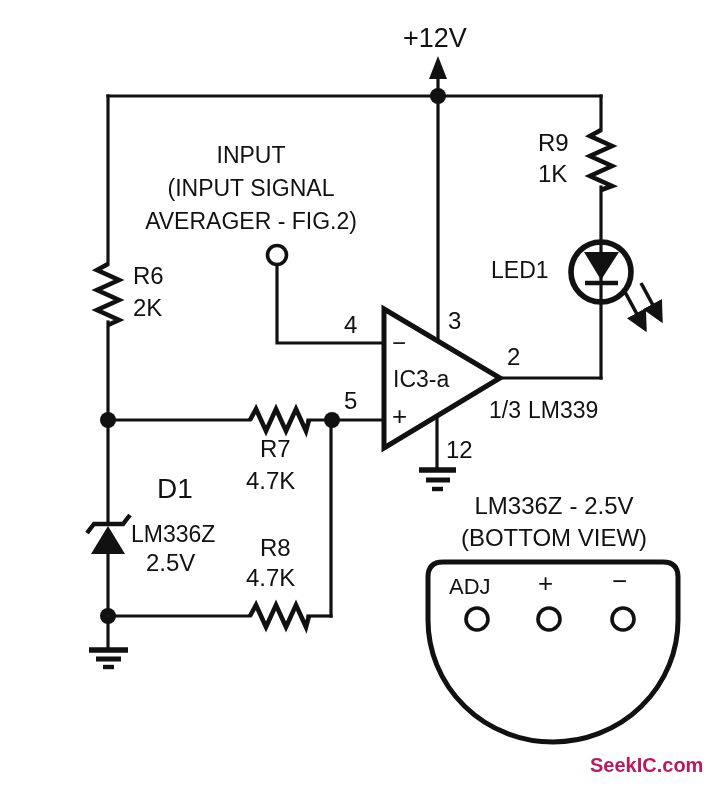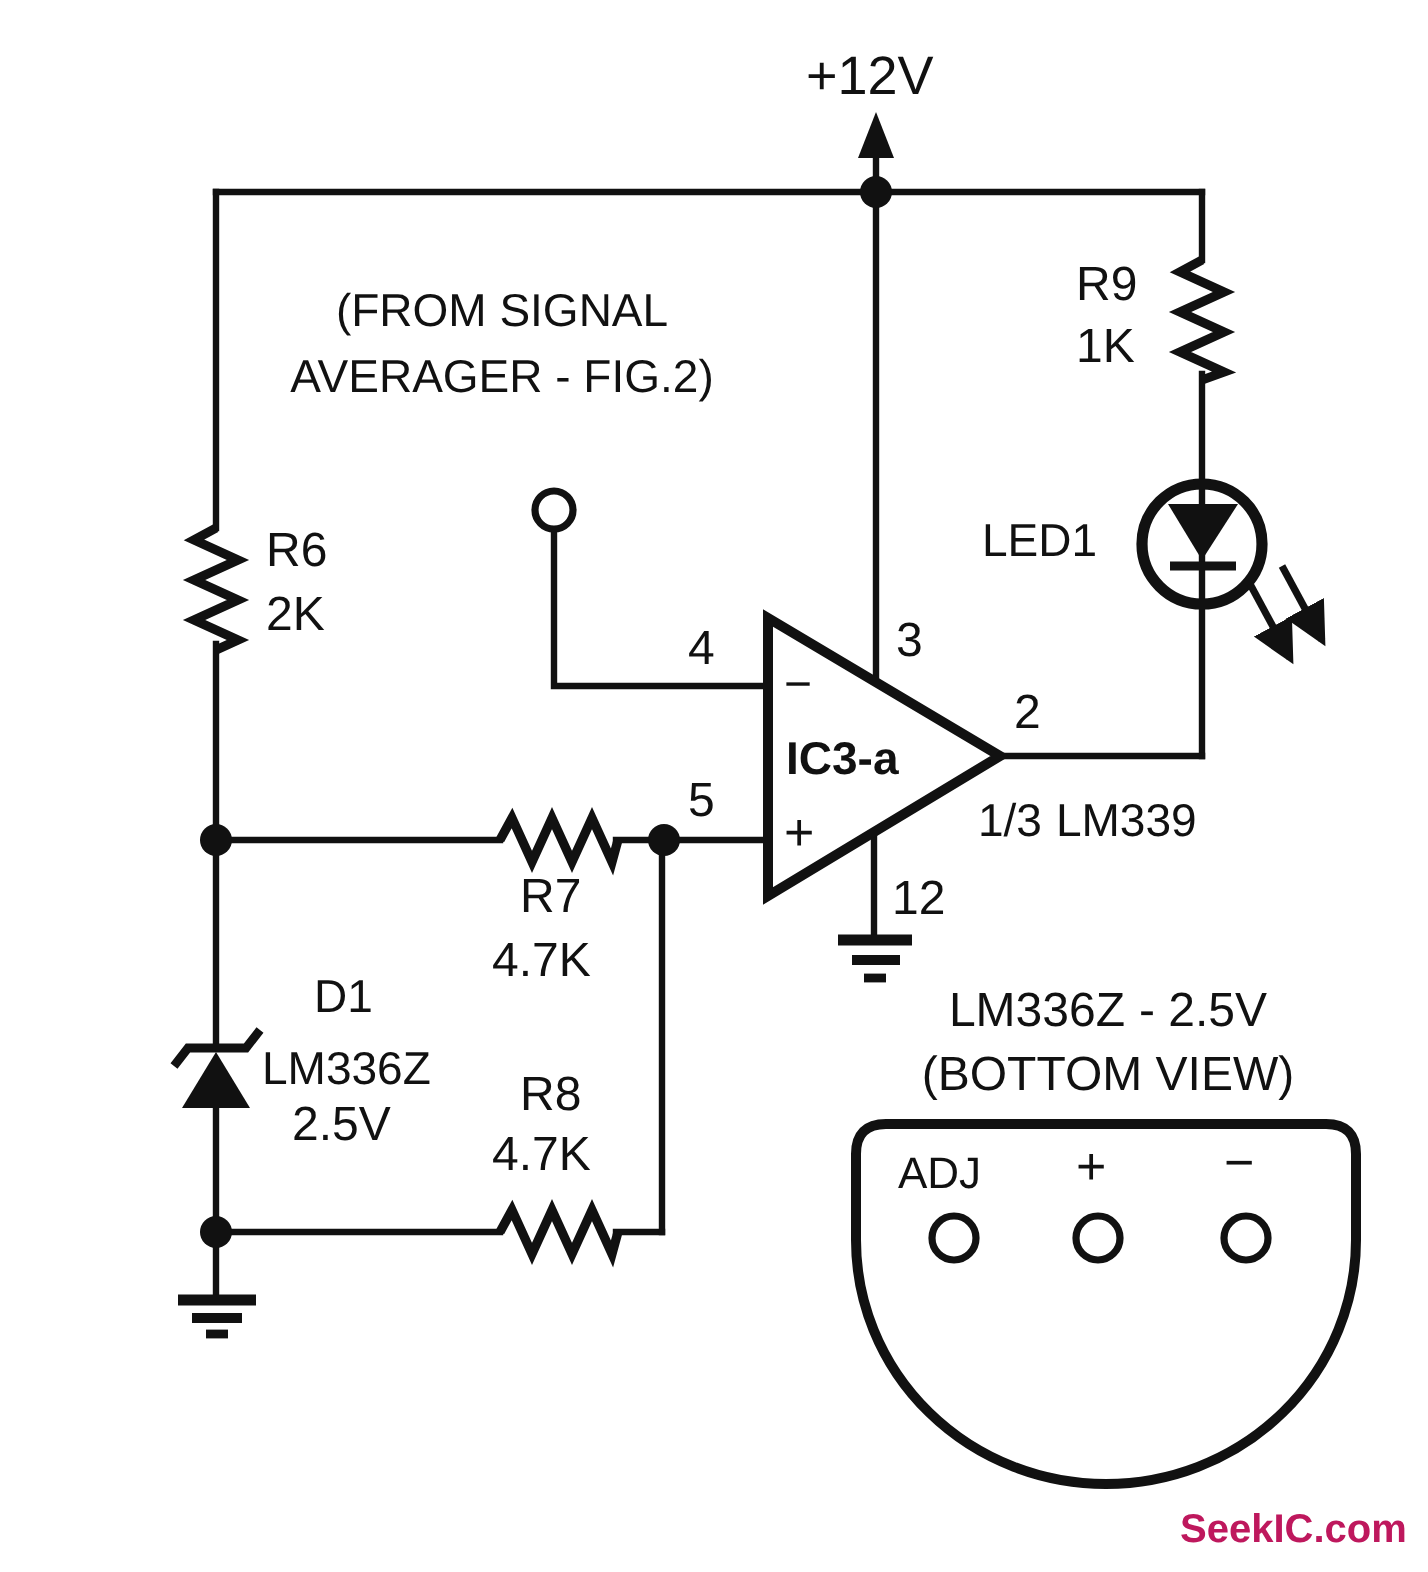--- a/index.html
+++ b/index.html
@@ -105,21 +105,22 @@
       <path d="M428,620 V577 Q428,562 443,562 H663 Q678,562 678,577 V620 A125,122 0 0 1 428,620 Z" fill="none" stroke="#111" stroke-width="5"></path>
       <circle cx="477" cy="619" r="11" fill="#fff" stroke="#111" stroke-width="3.6"></circle>
       <circle cx="549" cy="619" r="11" fill="#fff" stroke="#111" stroke-width="3.6"></circle>
       <circle cx="623" cy="619" r="11" fill="#fff" stroke="#111" stroke-width="3.6"></circle>
     </g>
   </svg>
 
   <div class="lbl" style="left:403px;top:24px;font-size:27px;">+12V</div>
 
   <div class="lbl center stack" style="left:136px;top:139px;width:230px;font-size:23px;line-height:33px;">
-    <div>(FROM SIGNAL</div>
+    <div>INPUT</div>
+    <div>(INPUT SIGNAL</div>
     <div>AVERAGER - FIG.2)</div>
   </div>
 
   <div class="lbl stack" style="left:133px;top:260px;font-size:24px;line-height:32px;">
     <div>R6</div>
     <div>2K</div>
   </div>
 
   <div class="lbl stack" style="left:538px;top:127px;font-size:24px;line-height:31px;">
     <div>R9</div>
@@ -128,28 +129,28 @@
 
   <div class="lbl" style="left:491px;top:258px;font-size:23px;">LED1</div>
 
   <div class="lbl" style="left:344px;top:312px;font-size:24px;">4</div>
   <div class="lbl" style="left:448px;top:308px;font-size:24px;">3</div>
   <div class="lbl" style="left:344px;top:388px;font-size:24px;">5</div>
   <div class="lbl" style="left:507px;top:344px;font-size:24px;">2</div>
   <div class="lbl" style="left:446px;top:437px;font-size:24px;">12</div>
 
   <div class="lbl" style="left:392px;top:330px;font-size:24px;">−</div>
-  <div class="lbl" style="left:393px;top:367px;font-size:23px;font-weight:bold;">IC3-a</div>
+  <div class="lbl" style="left:393px;top:367px;font-size:23px;">IC3-a</div>
   <div class="lbl" style="left:392px;top:403px;font-size:26px;">+</div>
 
   <div class="lbl" style="left:489px;top:398px;font-size:23px;">
     <span class="sp">1/3</span><span class="b">LM339</span>
   </div>
 
-  <div class="lbl" style="left:157px;top:486px;font-size:23px;">D1</div>
+  <div class="lbl" style="left:157px;top:474px;font-size:28px;">D1</div>
   <div class="lbl b" style="left:131px;top:522px;font-size:23px;">LM336Z</div>
   <div class="lbl" style="left:146px;top:550px;font-size:24px;">2.5V</div>
 
   <div class="lbl" style="left:260px;top:436px;font-size:24px;">R7</div>
   <div class="lbl" style="left:246px;top:468px;font-size:24px;">4.7K</div>
   <div class="lbl" style="left:260px;top:535px;font-size:24px;">R8</div>
   <div class="lbl" style="left:246px;top:565px;font-size:24px;">4.7K</div>
 
   <div class="lbl center" style="left:430px;top:493px;width:248px;font-size:24px;">
     <span class="b sp">LM336Z</span><span>- 2.5V</span>

